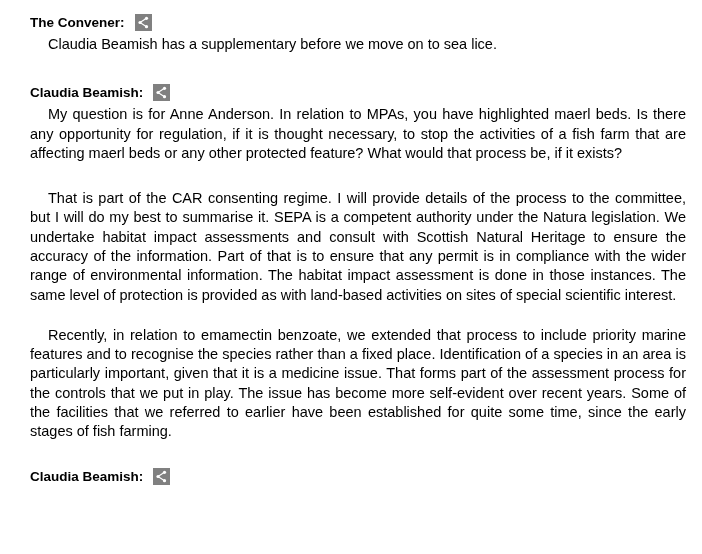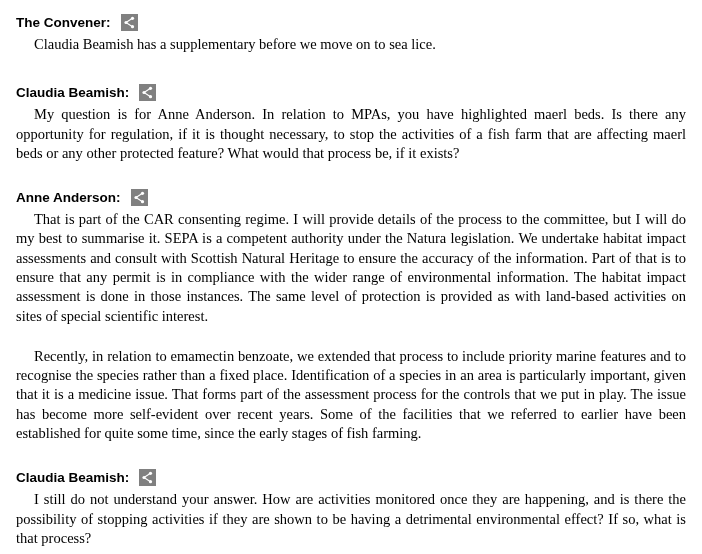--- a/index.html
+++ b/index.html
@@ -11,21 +11,21 @@
     height: 554px;
     background: #ffffff;
     font-family: "Liberation Serif", serif;
     color: #000000;
     overflow: hidden;
   }
   .page {
     width: 702px;
     height: 486px;
     box-sizing: border-box;
-    padding: 14px 16px 0 16px;
+    padding: 14px 16px 0 30px;
     position: relative;
   }
   .entry {
     margin-bottom: 0;
   }
   .speaker-line {
     display: flex;
     align-items: center;
     gap: 10px;
     margin-bottom: 4px;
@@ -45,21 +45,21 @@
     position: relative;
     flex: none;
     cursor: pointer;
   }
   .share-icon svg {
     position: absolute;
     left: 2px;
     top: 2px;
   }
   .para {
-    font-family: Liberation Serif, serif;
+    font-family: Liberation Sans, sans-serif;
     font-size: 14.5px;
     line-height: 1.33;
     text-align: justify;
     text-indent: 18px;
     margin: 0 0 0 0;
     color: #000;
   }
   .para + .para {
     margin-top: 21px;
   }
@@ -101,47 +101,34 @@
           <line x1="3" y1="6.5" x2="9.5" y2="10.7" stroke="#ffffff" stroke-width="1.1"></line>
         </svg>
       </span>
     </div>
     <p class="para">My question is for Anne Anderson. In relation to MPAs, you have highlighted maerl beds. Is there any opportunity for regulation, if it is thought necessary, to stop the activities of a fish farm that are affecting maerl beds or any other protected feature? What would that process be, if it exists?</p>
   </div>
 
   <div class="gap-md"></div>
 
   <div class="entry">
-    <div class="speaker-line">
-      <span class="speaker-name">Anne Anderson:</span>
-      <span class="share-icon">
-        <svg width="13" height="13" viewBox="0 0 13 13" aria-hidden="true">
-          <circle cx="9.5" cy="2.3" r="1.6" fill="#ffffff"></circle>
-          <circle cx="3" cy="6.5" r="1.6" fill="#ffffff"></circle>
-          <circle cx="9.5" cy="10.7" r="1.6" fill="#ffffff"></circle>
-          <line x1="3" y1="6.5" x2="9.5" y2="2.3" stroke="#ffffff" stroke-width="1.1"></line>
-          <line x1="3" y1="6.5" x2="9.5" y2="10.7" stroke="#ffffff" stroke-width="1.1"></line>
-        </svg>
-      </span>
-    </div>
     <p class="para">That is part of the CAR consenting regime. I will provide details of the process to the committee, but I will do my best to summarise it. SEPA is a competent authority under the Natura legislation. We undertake habitat impact assessments and consult with Scottish Natural Heritage to ensure the accuracy of the information. Part of that is to ensure that any permit is in compliance with the wider range of environmental information. The habitat impact assessment is done in those instances. The same level of protection is provided as with land-based activities on sites of special scientific interest.</p>
     <p class="para">Recently, in relation to emamectin benzoate, we extended that process to include priority marine features and to recognise the species rather than a fixed place. Identification of a species in an area is particularly important, given that it is a medicine issue. That forms part of the assessment process for the controls that we put in play. The issue has become more self-evident over recent years. Some of the facilities that we referred to earlier have been established for quite some time, since the early stages of fish farming.</p>
   </div>
 
   <div class="gap-md"></div>
 
   <div class="entry">
     <div class="speaker-line">
       <span class="speaker-name">Claudia Beamish:</span>
       <span class="share-icon">
         <svg width="13" height="13" viewBox="0 0 13 13" aria-hidden="true">
           <circle cx="9.5" cy="2.3" r="1.6" fill="#ffffff"></circle>
           <circle cx="3" cy="6.5" r="1.6" fill="#ffffff"></circle>
           <circle cx="9.5" cy="10.7" r="1.6" fill="#ffffff"></circle>
           <line x1="3" y1="6.5" x2="9.5" y2="2.3" stroke="#ffffff" stroke-width="1.1"></line>
           <line x1="3" y1="6.5" x2="9.5" y2="10.7" stroke="#ffffff" stroke-width="1.1"></line>
         </svg>
       </span>
     </div>
-    <p class="para">I still do not understand your answer. How are activities monitored once they are happening, and is there the possibility of stopping activities if they are shown to be having a detrimental environmental effect? If so, what is that process?</p>
   </div>
 
 </div>
 
 </body></html>

